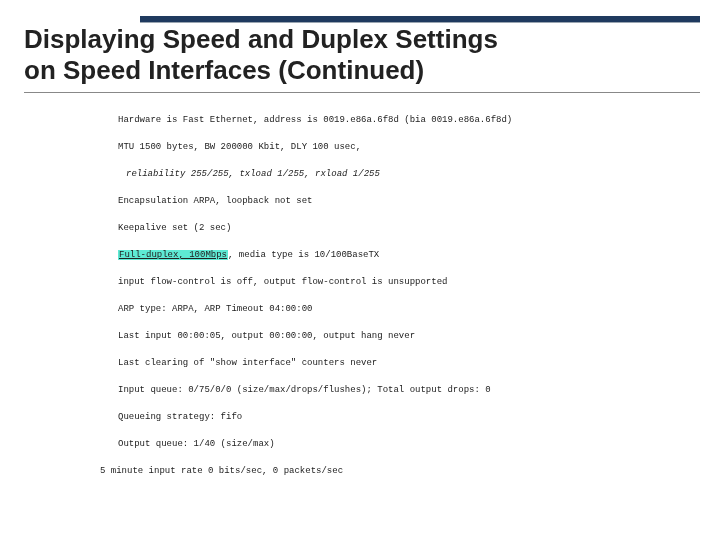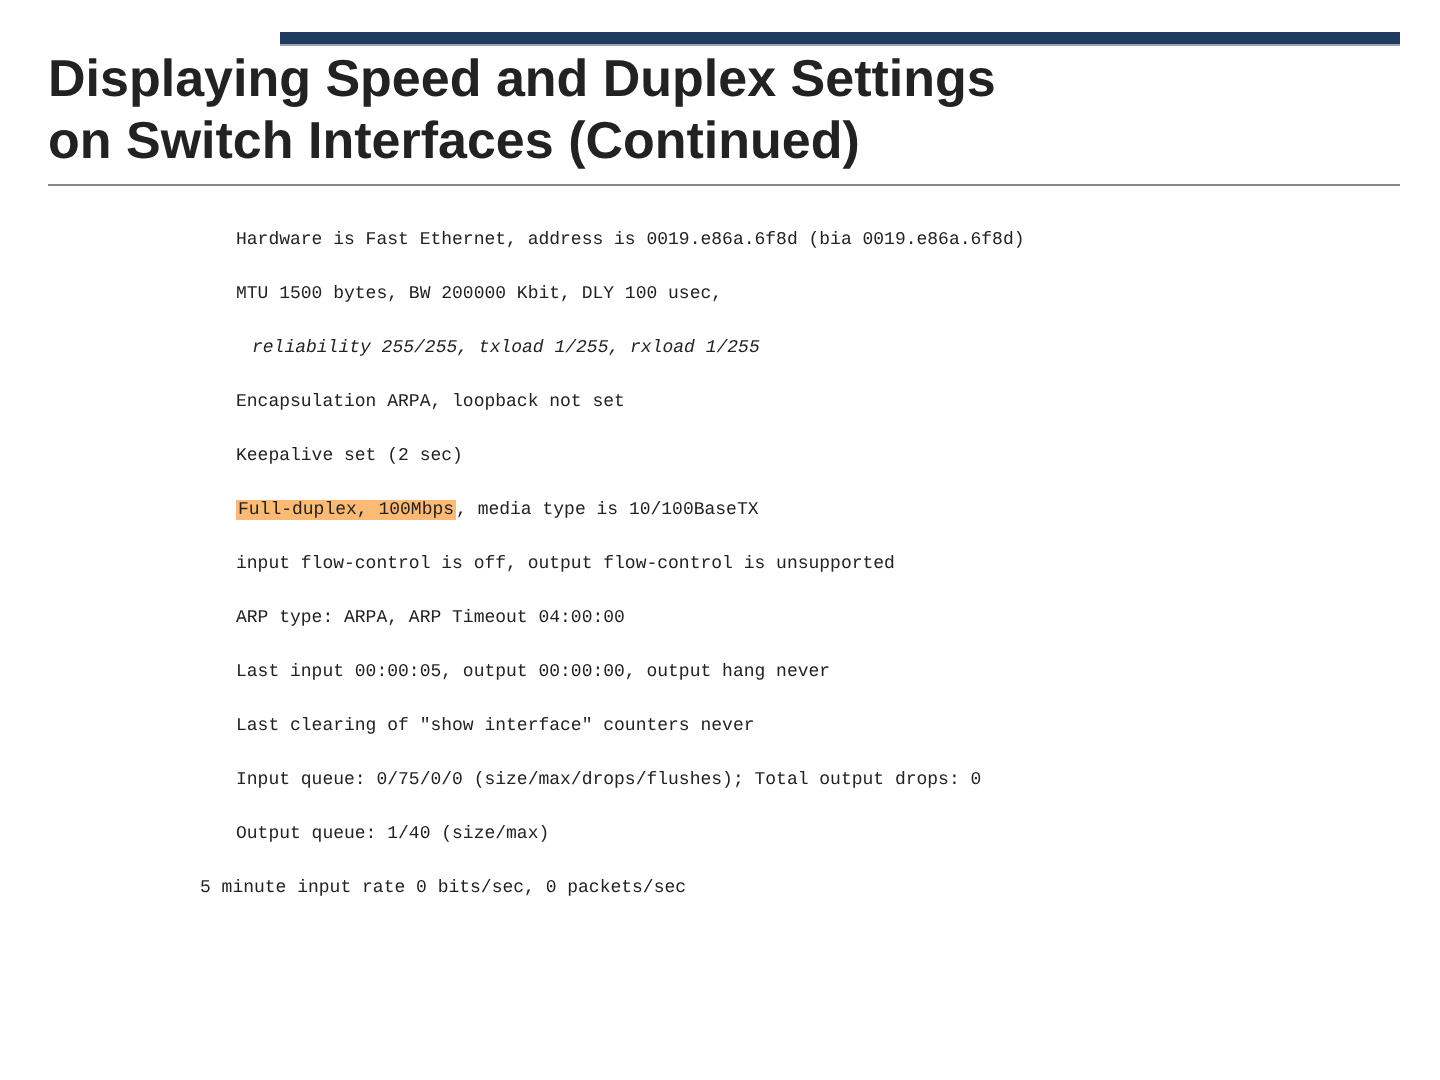--- a/index.html
+++ b/index.html
@@ -49,48 +49,49 @@
       position: absolute;
       top: 100px;
       left: 100px;
       font-family: "Courier New", monospace;
       font-size: 9px;
       line-height: 1.5;
       color: #222;
       white-space: pre;
     }
     .output .line { display: block; }
-    .hl { background: #fdba74; padding: 0 1px; }
+    .hl { background: #5eead4; padding: 0 1px; text-decoration: underline; }
     .indent1 { padding-left: 18px; }
     .indent2 { padding-left: 26px; font-style: italic; }
   </style>
 </head>
 <body>
 
 <div class="top-border"></div>
 <div class="top-border-light"></div>
 
 <div class="title">
   <span>Displaying Speed and Duplex Settings</span><br>
-  <span>on Switch Interfaces (Continued)</span>
+  <span>on Speed Interfaces (Continued)</span>
 </div>
 <div class="title-underline"></div>
 
 <div class="output">
 <span class="line indent1">Hardware is Fast Ethernet, address is 0019.e86a.6f8d (bia 0019.e86a.6f8d)</span>
 <span class="line indent1">MTU 1500 bytes, BW 200000 Kbit, DLY 100 usec,</span>
 <span class="line indent2">reliability 255/255, txload 1/255, rxload 1/255</span>
 <span class="line indent1">Encapsulation ARPA, loopback not set</span>
 <span class="line indent1">Keepalive set (2 sec)</span>
 <span class="line indent1"><span class="hl">Full-duplex, 100Mbps</span><span>, media type is 10/100BaseTX</span></span>
 <span class="line indent1">input flow-control is off, output flow-control is unsupported</span>
 <span class="line indent1">ARP type: ARPA, ARP Timeout 04:00:00</span>
 <span class="line indent1">Last input 00:00:05, output 00:00:00, output hang never</span>
 <span class="line indent1">Last clearing of "show interface" counters never</span>
 <span class="line indent1">Input queue: 0/75/0/0 (size/max/drops/flushes); Total output drops: 0</span>
+<span class="line indent1">Queueing strategy: fifo</span>
 <span class="line indent1">Output queue: 1/40 (size/max)</span>
 <span class="line">5 minute input rate 0 bits/sec, 0 packets/sec</span>
 
 
 
 
 
 
 
 

